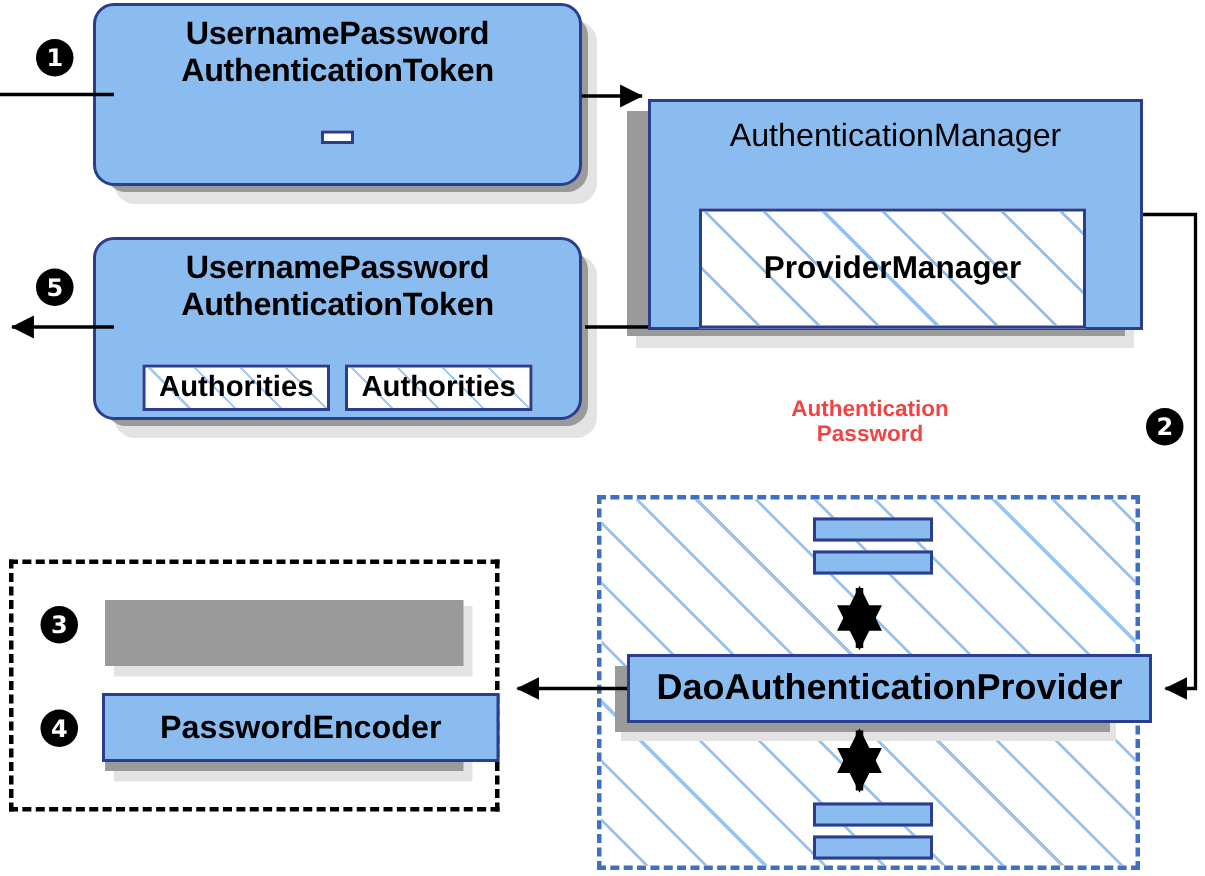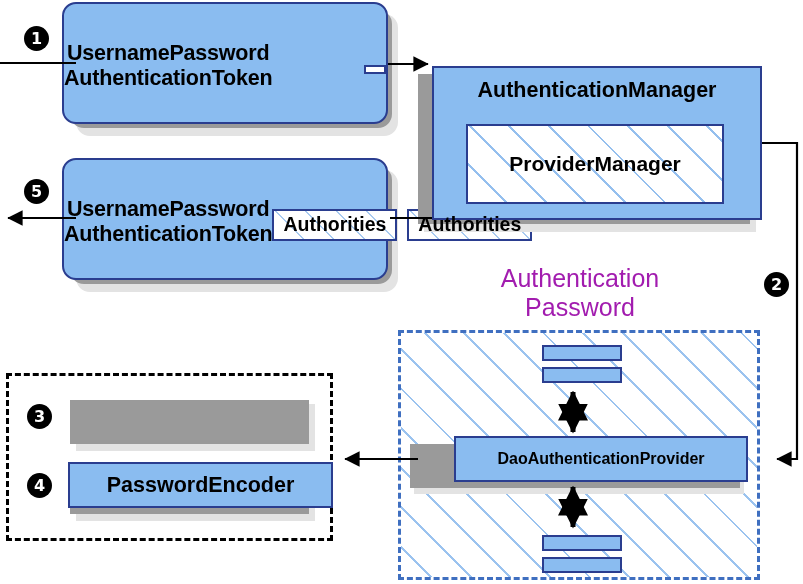--- a/index.html
+++ b/index.html
@@ -43,23 +43,24 @@
     display: flex;
     align-items: center;
     justify-content: center;
     text-align: center;
     line-height: 1.12;
   }
   .node-blue.rounded { border-radius: 14px; }
 
   
   .token {
-    flex-direction: row;
-    justify-content: space-between;
+    flex-direction: column;
+    justify-content: flex-start;
     padding-top: 6px;
+    gap: 21px;
   }
   .token-title {
     font-size: 21.5px;
     font-weight: bold;
     letter-spacing: -0.2px;
     line-height: 1.16;
   }
   .chips {
     display: flex;
     gap: 10px;
@@ -156,23 +157,23 @@
     display: flex;
     align-items: center;
     justify-content: center;
     line-height: 1;
     font-family: "DejaVu Sans", sans-serif;
   }
 
   
   .caption {
     position: absolute;
-    font-size: 25px;
-    font-weight: normal;
-    color: #a21caf;
+    font-size: 15px;
+    font-weight: bold;
+    color: #ef4444;
     text-align: center;
     line-height: 1.14;
   }
 
   
   #wires {
     position: absolute;
     left: 0;
     top: 0;
     width: 803px;
@@ -258,23 +259,23 @@
       <div class="chip">
         <div class="hatch-light"></div>
         <span>Authorities</span>
       </div>
     </div>
   </div>
 
   <div class="shadow-light" style="left:424px; top:80px; width:332px; height:152px;"></div>
   <div class="shadow-dark" style="left:418px; top:74px; width:332px; height:150px;"></div>
   <div class="node-blue" style="left:432px; top:66px; width:330px; height:154px; flex-direction:column; justify-content:flex-start; padding-top:10px;">
-    <div style="font-size:21.5px; font-weight:bold;">AuthenticationManager</div>
-  </div>
-  <div class="panel-hatch" style="left:466px; top:124px; width:258px; height:80px; z-index:5;">
+    <div style="font-size:21.5px; font-weight:normal;">AuthenticationManager</div>
+  </div>
+  <div class="panel-hatch" style="left:466px; top:139px; width:258px; height:80px; z-index:5;">
     <div class="hatch"></div>
     <span style="font-size:21px;">ProviderManager</span>
   </div>
 
   <div class="caption" style="left:470px; top:264px; width:220px;">
     <div>Authentication</div>
     <div>Password</div>
   </div>
 
   <div class="dashed-blue" style="left:398px; top:330px; width:362px; height:250px;">
@@ -282,21 +283,21 @@
   </div>
 
   <div class="mini-bar" style="left:542px; top:345px; width:80px; height:16px; z-index:4;"></div>
   <div class="mini-bar" style="left:542px; top:367px; width:80px; height:16px; z-index:4;"></div>
 
   <div class="mini-bar" style="left:542px; top:535px; width:80px; height:16px; z-index:4;"></div>
   <div class="mini-bar" style="left:542px; top:557px; width:80px; height:16px; z-index:4;"></div>
 
   <div class="shadow-light" style="left:414px; top:448px; width:330px; height:46px; z-index:3;"></div>
   <div class="shadow-dark" style="left:410px; top:444px; width:330px; height:44px; z-index:3;"></div>
-  <div class="node-blue" style="left:418px; top:436px; width:294px; height:46px; font-size:16px; z-index:5;margin-left:36px;">
+  <div class="node-blue" style="left:418px; top:436px; width:350px; height:46px; font-size:24px; z-index:5;">
     <span>DaoAuthenticationProvider</span>
   </div>
 
   <div class="dashed-black" style="left:6px; top:373px; width:327px; height:168px;"></div>
 
   <div class="shadow-light" style="left:76px; top:404px; width:239px; height:47px;"></div>
   <div class="shadow-dark" style="left:70px; top:400px; width:239px; height:44px;"></div>
 
   <div class="shadow-light" style="left:76px; top:474px; width:239px; height:47px;"></div>
   <div class="shadow-dark" style="left:70px; top:470px; width:239px; height:44px;"></div>

